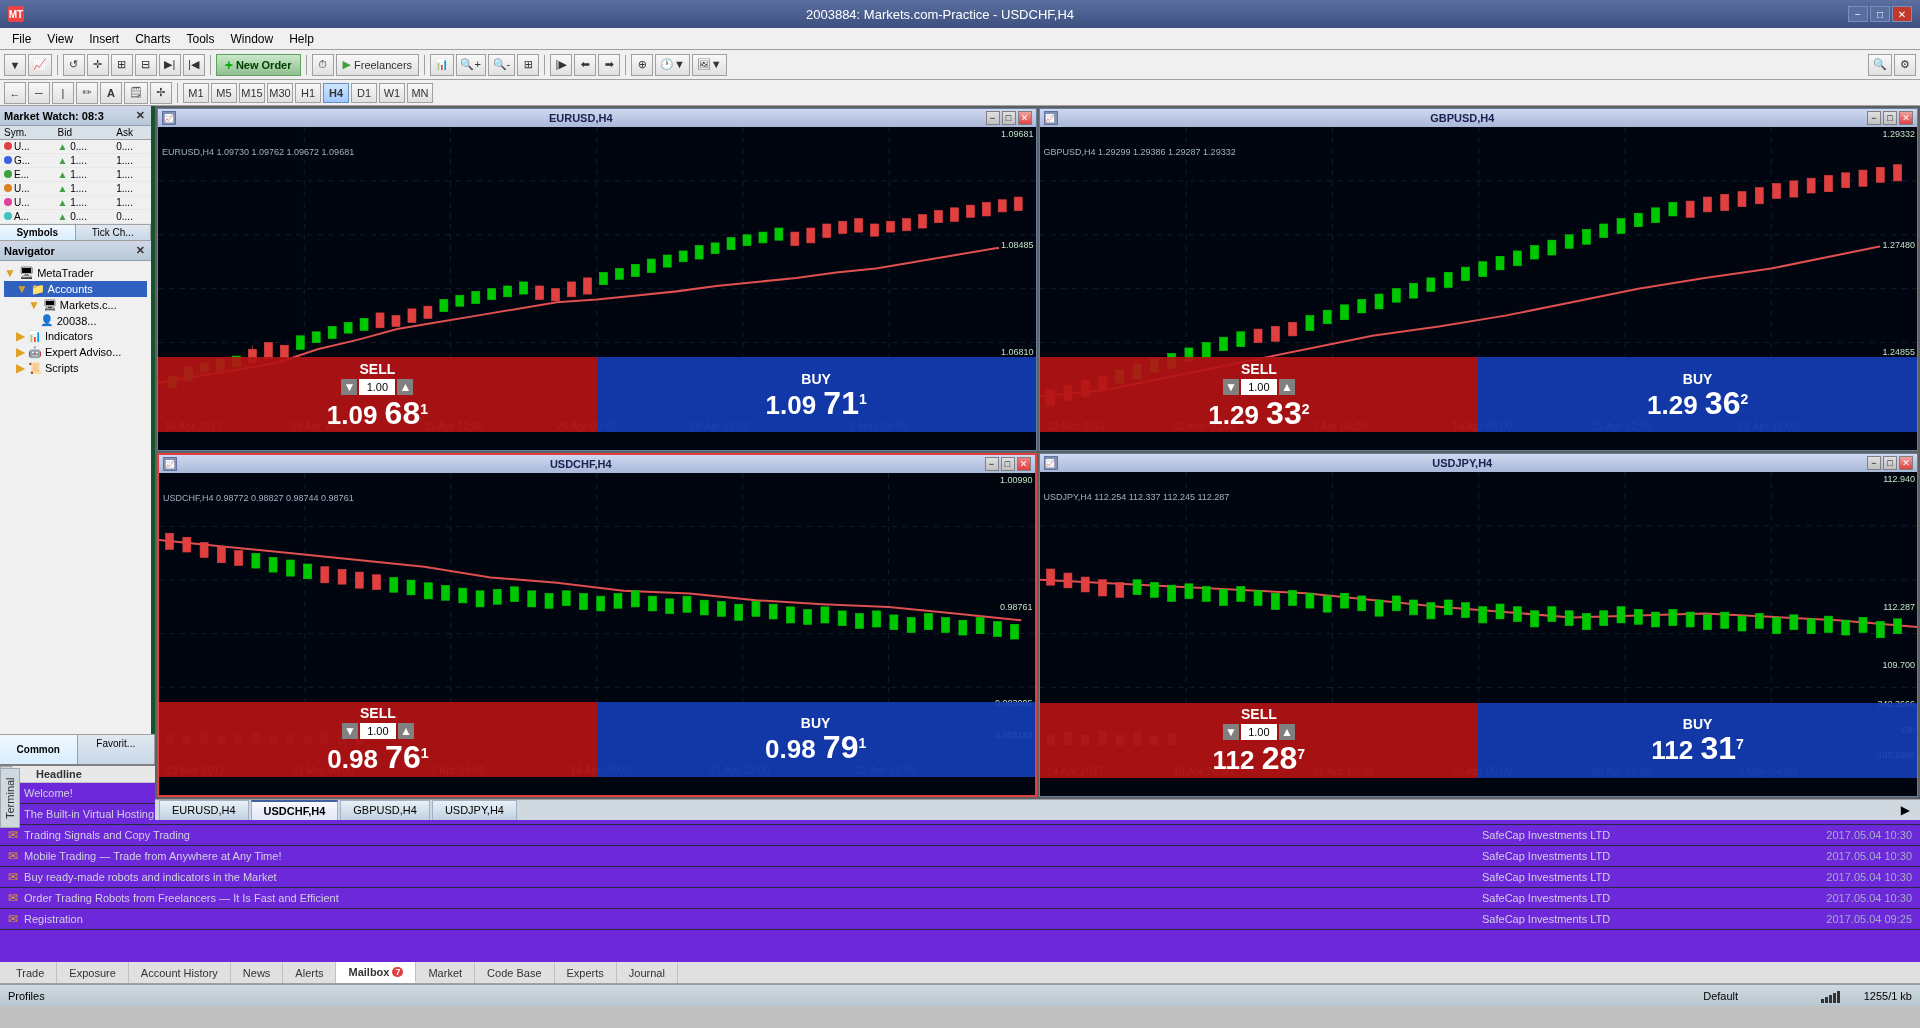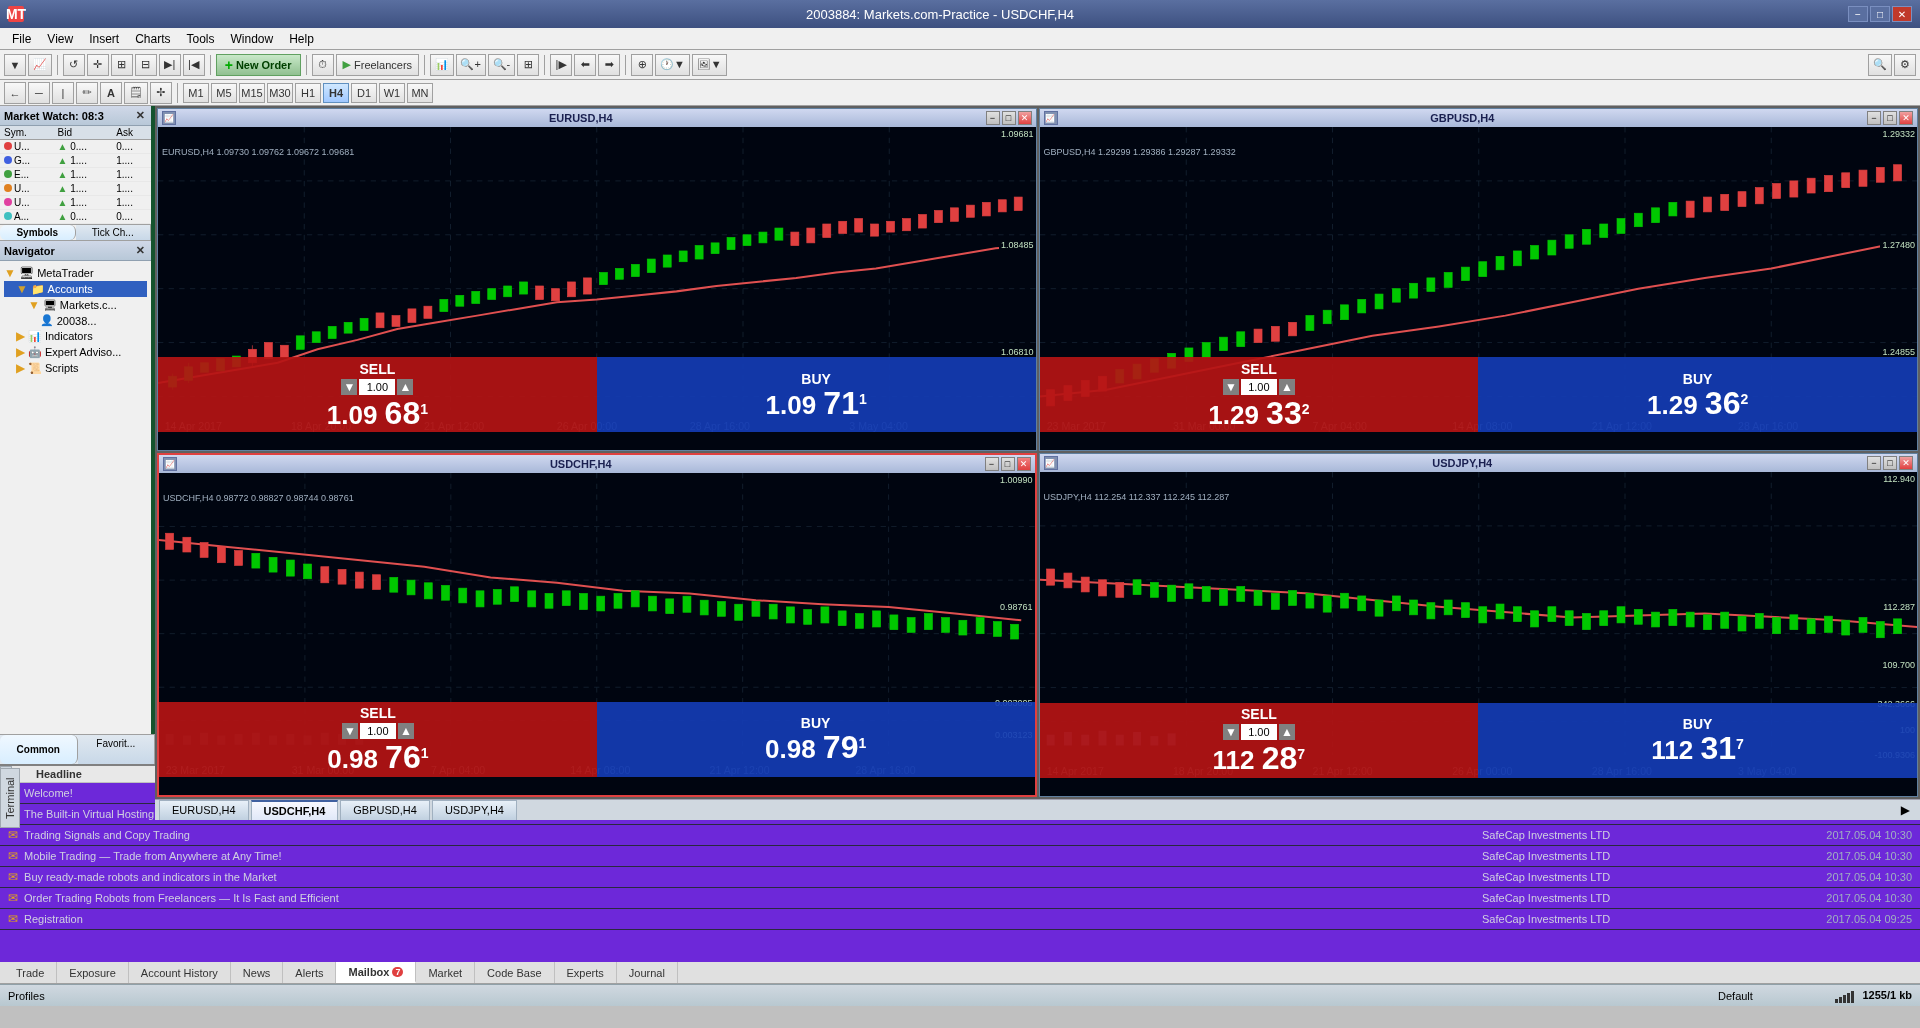--- a/index.html
+++ b/index.html
@@ -1,20 +1,20 @@
 <!DOCTYPE html>
 <html><head>
   <meta charset="utf-8">
   <style>
     * { margin: 0; padding: 0; box-sizing: border-box; }
     body { width: 1920px; height: 1028px; font-family: 'Segoe UI', Tahoma, Arial, sans-serif; font-size: 12px; background: #c0c0c0; overflow: hidden; user-select: none; }
 
     
     #title-bar { background: linear-gradient(to bottom, #5a6fa0, #3d5080); height: 28px; display: flex; align-items: center; justify-content: space-between; padding: 0 8px; color: white; font-size: 13px; }
-    #title-bar .title-icon { width: 16px; height: 16px; background: #e44; border-radius: 2px; margin-right: 8px; display: flex; align-items: center; justify-content: center; font-weight: bold; font-size: 14px; color: white; }
+    #title-bar .title-icon { width: 16px; height: 16px; background: #e44; border-radius: 2px; margin-right: 8px; display: flex; align-items: center; justify-content: center; font-weight: bold; font-size: 10px; color: white; }
     #title-bar .title-text { flex: 1; text-align: center; }
     #title-bar .window-controls { display: flex; gap: 2px; }
     #title-bar .win-btn { width: 20px; height: 16px; background: #5a6fa0; border: 1px solid #7a8fc0; color: white; font-size: 10px; cursor: pointer; display: flex; align-items: center; justify-content: center; }
     #title-bar .win-btn.close { background: #c0392b; }
 
     
     #menu-bar { background: #f0f0f0; height: 22px; display: flex; align-items: center; border-bottom: 1px solid #a0a0a0; padding: 0 4px; }
     .menu-item { padding: 2px 8px; font-size: 12px; color: #000; cursor: pointer; height: 100%; display: flex; align-items: center; }
 
     
@@ -38,21 +38,21 @@
     .dot-red { background: #e04040; }
     .dot-blue { background: #4060e0; }
     .dot-green { background: #40a040; }
     .dot-orange { background: #e08020; }
     .dot-pink { background: #e040a0; }
     .dot-cyan { background: #40c0c0; }
     .dot-arrow { color: #40a040; font-size: 10px; }
 
     #mw-tabs { display: flex; border-top: 1px solid #a0a0a0; }
     .mw-tab { flex: 1; background: linear-gradient(to bottom, #e0e8f0, #c8d8e8); border-right: 1px solid #a0a0a0; padding: 2px 4px; font-size: 10px; text-align: center; cursor: pointer; }
-    .mw-tab.active { background: linear-gradient(to bottom, #f0f8ff, #d8eeff); font-weight: bold; border-radius: 6px; }
+    .mw-tab.active { background: linear-gradient(to bottom, #f0f8ff, #d8eeff); font-weight: bold; }
 
     #navigator { flex: 1; overflow: hidden; }
     #navigator-header { background: linear-gradient(to bottom, #d0d8e8, #b8c8d8); height: 20px; display: flex; align-items: center; justify-content: space-between; padding: 0 4px; font-size: 11px; font-weight: bold; border-bottom: 1px solid #90a0b0; }
     .nav-tree { padding: 4px; font-size: 11px; }
     .nav-item { display: flex; align-items: center; padding: 1px 0; cursor: pointer; }
     .nav-item.selected { background: #3060c0; color: white; }
     .nav-indent-1 { padding-left: 12px; }
     .nav-indent-2 { padding-left: 24px; }
     .nav-indent-3 { padding-left: 36px; }
     .nav-folder-icon { color: #e0a020; font-size: 12px; margin-right: 3px; }
@@ -99,21 +99,21 @@
     
     #chart-tabs { background: #d0d8e0; height: 22px; display: flex; align-items: center; border-top: 1px solid #a0a0b0; padding: 0 4px; gap: 2px; }
     .chart-tab { background: linear-gradient(to bottom, #e8f0f8, #c0d0e0); border: 1px solid #a0b0c0; border-bottom: none; padding: 2px 12px; font-size: 11px; cursor: pointer; height: 20px; display: flex; align-items: center; }
     .chart-tab.active { background: linear-gradient(to bottom, #f8f8ff, #e0e8f8); font-weight: bold; border-top: 2px solid #4060a0; }
     .chart-tabs-arrow { margin-left: auto; cursor: pointer; }
 
     
     #status-bar { background: linear-gradient(to bottom, #d0d8e0, #b8c8d0); height: 22px; display: flex; align-items: center; padding: 0 8px; font-size: 11px; border-top: 1px solid #90a0a8; }
     #status-bar .status-left { flex: 1; }
     #status-bar .status-mid { width: 200px; text-align: center; }
-    #status-bar .status-right { display: flex; align-items: flex-start; gap: 8px; font-weight: bold; }
+    #status-bar .status-right { display: flex; align-items: center; gap: 24px; }
     .signal-bars { display: flex; align-items: flex-end; gap: 1px; height: 14px; }
     .signal-bar { background: #333; width: 3px; }
 
     .close-x { font-size: 11px; color: #333; cursor: pointer; padding: 0 2px; }
 
     
     #terminal-label { position: absolute; left: 0; writing-mode: vertical-rl; transform: rotate(180deg); background: #d0d8e0; border: 1px solid #a0a8b0; font-size: 11px; padding: 8px 3px; color: #333; height: 60px; display: flex; align-items: center; justify-content: center; cursor: pointer; bottom: 180px; }
   </style>
 </head>
 <body>

